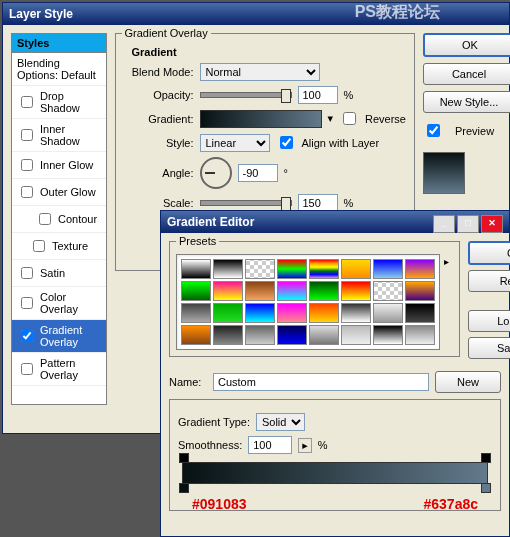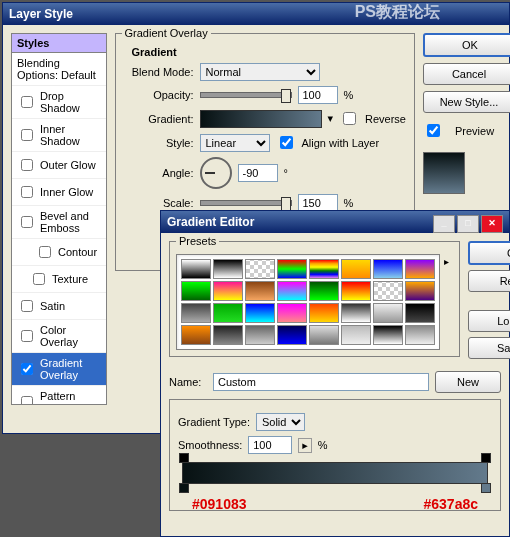--- a/index.html
+++ b/index.html
@@ -5,21 +5,21 @@
 body{margin:0;font-family:Tahoma,Arial,sans-serif;font-size:11px;background:#555;width:510px;height:537px;overflow:hidden;position:relative}
 .window{position:absolute;background:#ece9d8;border:1px solid #0a246a}
 .title-bar{background:linear-gradient(#4a6da7,#0a246a);color:#fff;padding:4px 6px;font-size:12px;font-weight:bold}
 .win-btns{position:absolute;right:6px;top:4px;display:flex;gap:2px}
 .win-btn{width:20px;height:16px;background:#e1e1e1;border:1px solid #888;font-size:9px;text-align:center;line-height:14px}
 .win-btn.close{background:#e81123;color:#fff}
 .panel{background:#ece9d8;padding:8px}
 .group{border:1px solid #808080;position:relative;padding:8px;margin-bottom:6px}
 .group-title{position:absolute;top:-7px;left:6px;background:#ece9d8;padding:0 3px;font-size:11px}
 .styles-list{border:1px solid #808080;background:#fff;width:130px;height:370px;overflow:hidden}
-.styles-list .hdr{background:#c4b5fd;padding:3px 5px;font-weight:bold;font-size:11px;border-bottom:1px solid #808080}
+.styles-list .hdr{background:#0ea5e9;padding:3px 5px;font-weight:bold;font-size:11px;border-bottom:1px solid #808080}
 .style-item{padding:4px 5px;display:flex;align-items:center;gap:4px;border-bottom:1px solid #eee;cursor:pointer}
 .style-item.selected{background:#316ac5;color:#fff}
 .style-item input[type=checkbox]{width:12px;height:12px}
 .btn{background:linear-gradient(#fff,#e1e1e1);border:1px solid #707070;border-radius:3px;padding:4px 10px;font-size:11px;cursor:pointer;min-width:70px;text-align:center}
 .btn.primary{border:2px solid #316ac5}
 .field-row{display:flex;align-items:center;gap:6px;margin:5px 0}
 .field-row label{width:70px;text-align:right;font-size:11px}
 input[type=text]{border:1px solid #7f9db9;padding:2px 4px;font-size:11px}
 select{border:1px solid #7f9db9;font-size:11px;padding:1px}
 .slider{height:4px;background:#999;width:90px;position:relative;border:1px solid #666}
@@ -53,29 +53,25 @@
           <div class="style-item" style="padding-left: 5px;">
             <input type="checkbox" style="">
             <span>Drop Shadow</span>
           </div>
           <div class="style-item" style="padding-left: 5px;">
             <input type="checkbox" style="">
             <span>Inner Shadow</span>
           </div>
           <div class="style-item" style="padding-left: 5px;">
             <input type="checkbox" style="">
+            <span>Inner Glow</span>
+          </div>
+          <div class="style-item" style="padding-left: 5px;">
+            <input type="checkbox" style="">
             <span>Outer Glow</span>
-          </div>
-          <div class="style-item" style="padding-left: 5px;">
-            <input type="checkbox" style="">
-            <span>Inner Glow</span>
-          </div>
-          <div class="style-item" style="padding-left: 5px;">
-            <input type="checkbox" style="">
-            <span>Bevel and Emboss</span>
           </div>
           <div class="style-item" style="padding-left: 23px;">
             <input type="checkbox" style="">
             <span>Contour</span>
           </div>
           <div class="style-item" style="padding-left: 17px;">
             <input type="checkbox" style="">
             <span>Texture</span>
           </div>
           <div class="style-item" style="padding-left: 5px;">

